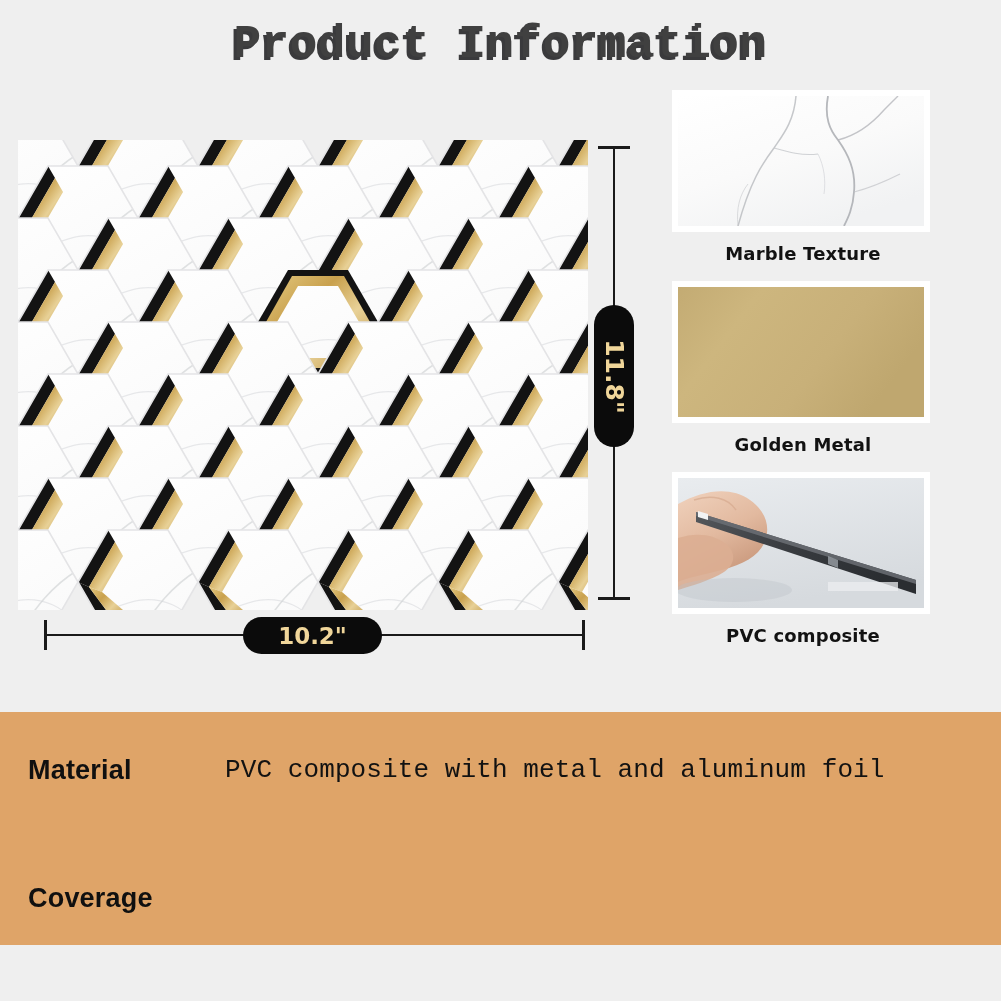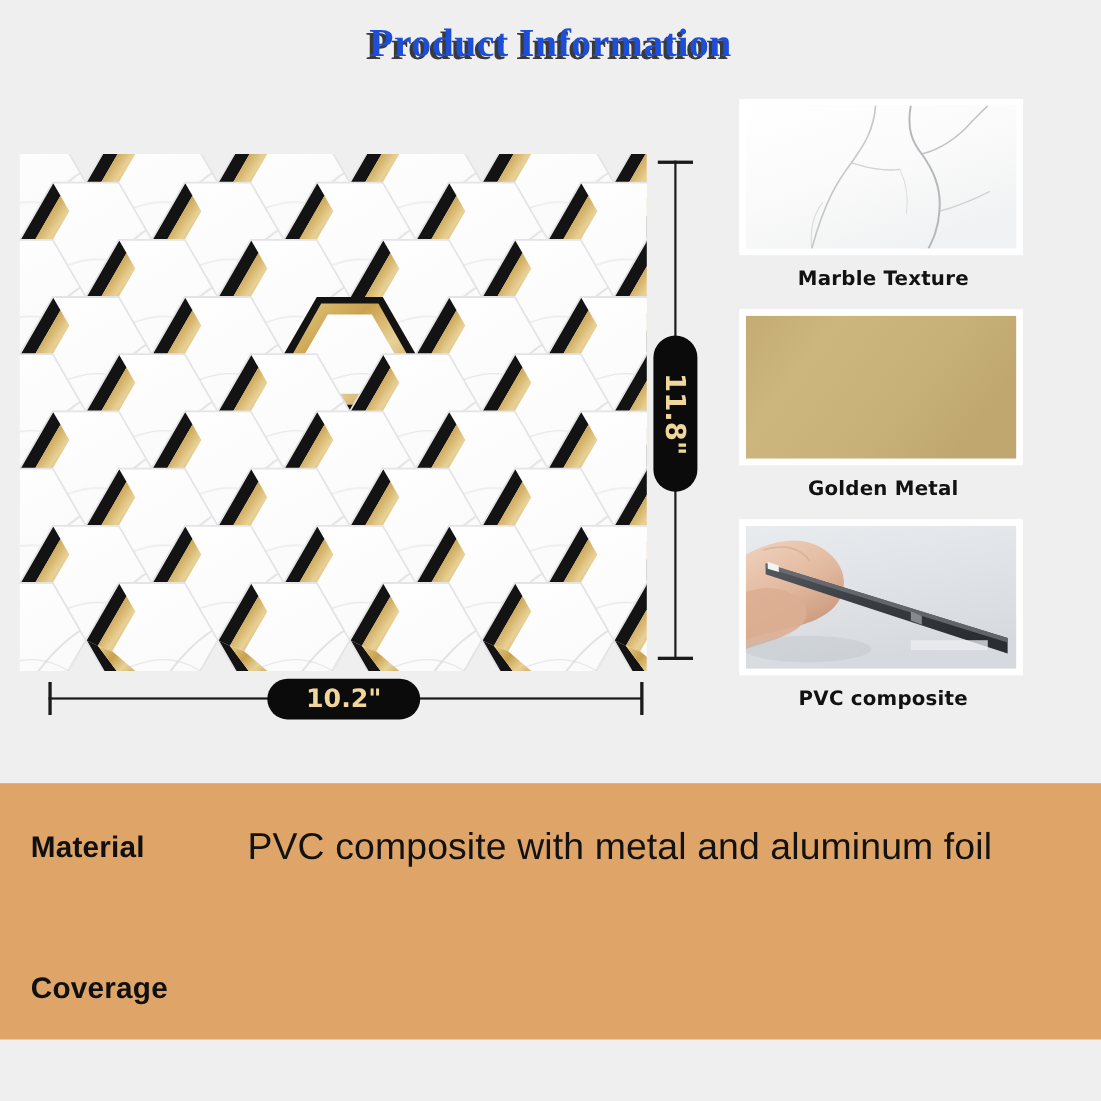--- a/index.html
+++ b/index.html
@@ -18,25 +18,25 @@
   
   .title-wrap {
     position: absolute;
     top: 20px;
     left: 0;
     width: 1001px;
     text-align: center;
   }
   .title {
     display: inline-block;
-    font-family: Liberation Serif, serif;
-    font-size: 36px;
+    font-family: Liberation Mono, monospace;
+    font-size: 46px;
     font-weight: bold;
     letter-spacing: 0.5px;
-    color: #1d4ed8;
+    color: #404040;
     text-shadow: -3px 3px 0 #3a3a3c;
     line-height: 1.1;
   }
 
   
   .tile-area {
     position: absolute;
     left: 18px;
     top: 140px;
     width: 570px;
@@ -173,23 +173,23 @@
   .spec-row.r2 { top: 166px; }
   .spec-label {
     width: 197px;
     font-family: Liberation Sans, sans-serif;
     font-weight: bold;
     font-size: 27px;
     color: #101010;
     letter-spacing: 0.2px;
   }
   .spec-value {
-    font-family: Liberation Sans, sans-serif;
+    font-family: Liberation Mono, monospace;
     font-weight: normal;
-    font-size: 34px;
+    font-size: 26px;
     color: #121212;
     letter-spacing: 0.1px;
   }
 </style>
 </head>
 <body>
 
 <div class="title-wrap">
   <div class="title">Product Information</div>
 </div>

